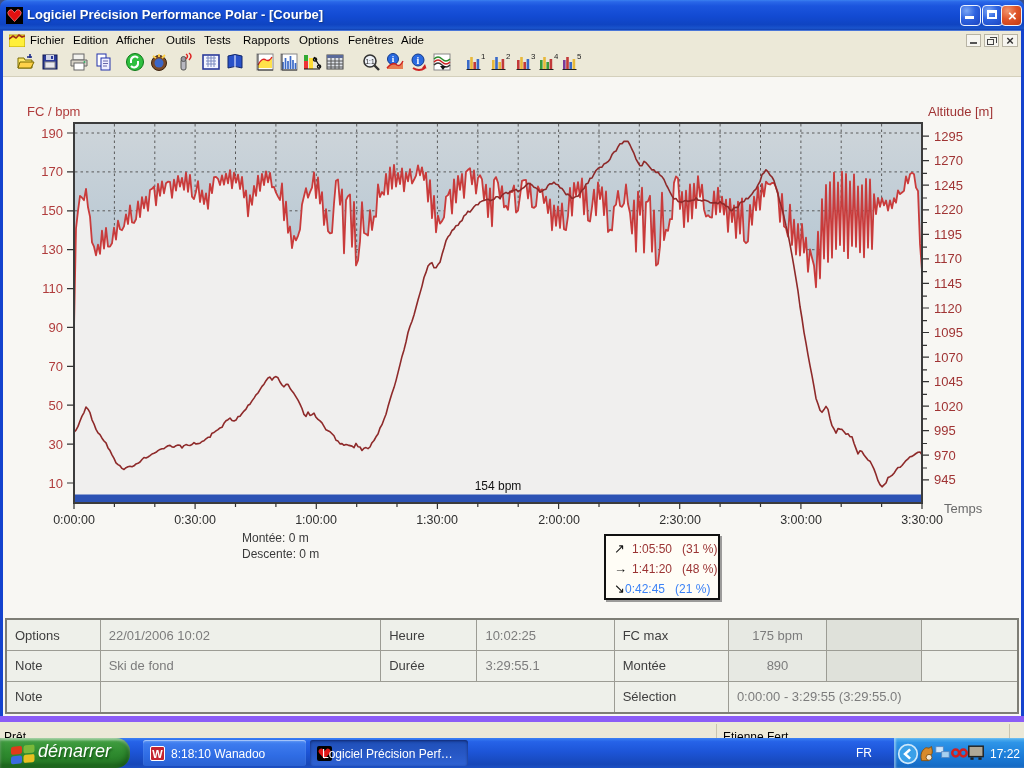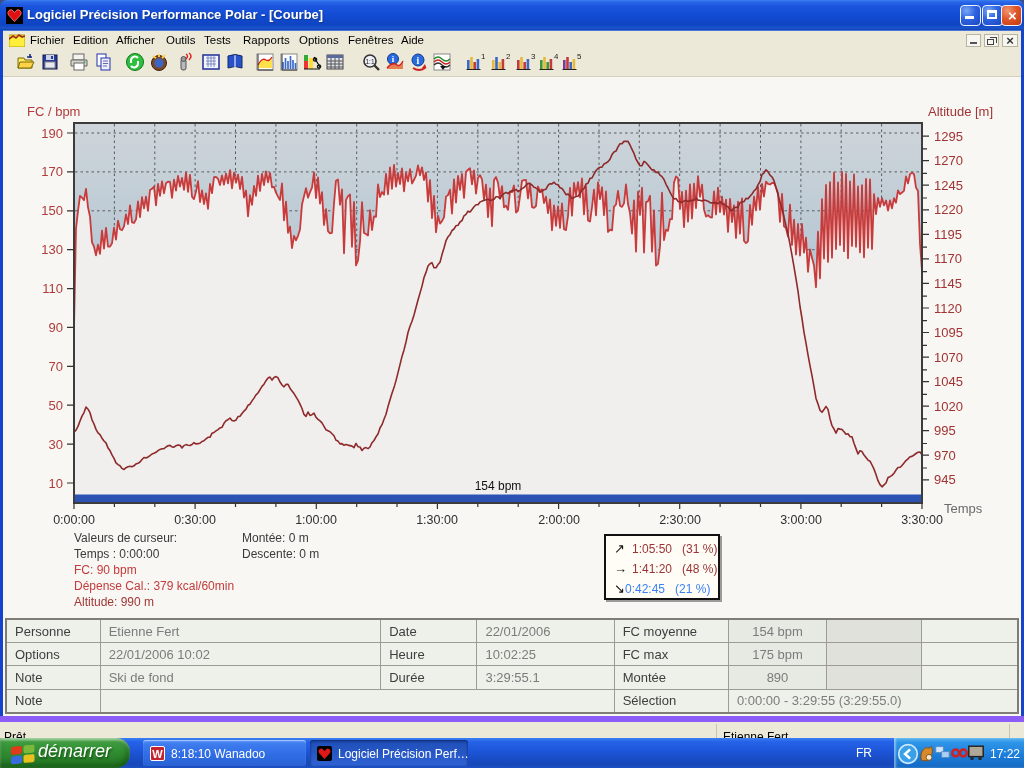--- a/index.html
+++ b/index.html
@@ -275,22 +275,20 @@
       <text x="934" y="484.3" class="axr">945</text>
       <text x="74" y="524" text-anchor="middle" class="axt">0:00:00</text>
       <text x="195" y="524" text-anchor="middle" class="axt">0:30:00</text>
       <text x="316" y="524" text-anchor="middle" class="axt">1:00:00</text>
       <text x="437" y="524" text-anchor="middle" class="axt">1:30:00</text>
       <text x="559" y="524" text-anchor="middle" class="axt">2:00:00</text>
       <text x="680" y="524" text-anchor="middle" class="axt">2:30:00</text>
       <text x="801" y="524" text-anchor="middle" class="axt">3:00:00</text>
       <text x="922" y="524" text-anchor="middle" class="axt">3:30:00</text>
 </svg>
-<div style="position:absolute;left:74px;top:530px;font-size:12px;color:#3a3a3a;line-height:16px">
-Valeurs de curseur:<br>Temps : 0:00:00<br><span style="color:#c33b3b">FC: 90 bpm</span><br><span style="color:#c33b3b">Dépense Cal.: 379 kcal/60min</span><br><span style="color:#a03636">Altitude: 990 m</span></div>
 <div style="position:absolute;left:242px;top:530px;font-size:12px;color:#3a3a3a;line-height:16px">Montée: 0 m<br>Descente: 0 m</div>
 <div style="position:absolute;left:604px;top:534px;width:116px;height:66px;background:#fffdf6;border:2px solid #111;box-shadow:2px 2px 0 rgba(80,80,80,.55);font-size:12px">
 <div style="position:absolute;left:8px;top:5px;color:#111;font-size:13px">↗</div>
       <div style="position:absolute;left:26px;top:6px;color:#9a3434">1:05:50&nbsp;&nbsp;&nbsp;(31 %)</div>
 <div style="position:absolute;left:8px;top:25px;color:#111;font-size:13px">→</div>
       <div style="position:absolute;left:26px;top:26px;color:#9a3434">1:41:20&nbsp;&nbsp;&nbsp;(48 %)</div>
 <div style="position:absolute;left:8px;top:45px;color:#111;font-size:13px">↘</div>
       <div style="position:absolute;left:19px;top:46px;color:#3b82f6">0:42:45&nbsp;&nbsp;&nbsp;(21 %)</div>
 </div>
 <div id="tblwrap">
@@ -299,30 +297,20 @@
           <col style="width:94px">
           <col style="width:280px">
           <col style="width:96px">
           <col style="width:137px">
           <col style="width:114px">
           <col style="width:98px">
           <col style="width:95px">
           <col style="width:96px">
         </colgroup>
 <tbody>
-          <tr>
-            <td class="lab">Personne</td>
-            <td>Etienne Fert</td>
-            <td class="lab">Date</td>
-            <td>22/01/2006</td>
-            <td class="lab">FC moyenne</td>
-            <td class="v3">154 bpm</td>
-            <td class="g"></td>
-            <td></td>
-          </tr>
 <tr>
             <td class="lab">Options</td>
             <td>22/01/2006 10:02</td>
             <td class="lab">Heure</td>
             <td>10:02:25</td>
             <td class="lab">FC max</td>
             <td class="v3">175 bpm</td>
             <td class="g"></td>
             <td></td>
           </tr>
@@ -364,21 +352,21 @@
         <span class="txt">démarrer</span>
       </div>
 <div id="tk1" class="tkb">
         <span style="position:absolute;left:7px;top:6px;width:15px;height:15px;background:#c42430;border:1px solid #fff;border-radius:2px;color:#fff;font-weight:bold;font-size:11px;text-align:center;line-height:15px">W</span>
         <span style="position:absolute;left:28px;top:7px">8:18:10 Wanadoo</span>
       </div>
 <div id="tk2" class="tkb">
         <span style="position:absolute;left:7px;top:6px;width:15px;height:15px;background:#000;border-radius:2px"><svg width="15" height="15" viewBox="0 0 15 15">
             <path d="M7.5 13 L2 7 Q0.5 5 2.5 3.2 Q4.5 1.6 6 3.4 L7.5 5 L9 3.4 Q10.5 1.6 12.5 3.2 Q14.5 5 13 7 Z" fill="#e01818"></path>
           </svg></span>
-        <span style="position:absolute;left:28px;top:7px">Logiciel Précision Perf…</span>
+        <span style="position:absolute;left:12px;top:7px">Logiciel Précision Perf…</span>
       </div>
 <span style="position:absolute;left:856px;top:8px;color:#fff;font-size:12px">FR</span>
 <div id="tray">
  <svg style="position:absolute;left:3px;top:5px" width="22" height="22" viewBox="0 0 26 26">
           <circle cx="13" cy="13" r="11" fill="#3aa0e8" stroke="#cfe8fa" stroke-width="2"></circle>
           <path d="M15.5 7.5 L9.5 13 L15.5 18.5" stroke="#fff" stroke-width="3" fill="none"></path>
         </svg>
  <svg style="position:absolute;left:25px;top:7px" width="15" height="18" viewBox="0 0 18 20">
           <path d="M3 18 Q1 10 5 5 Q8 1 12 3 L15 1 L16 6 Q17 10 13 12 L12 18 Z" fill="#d88a2a" stroke="#7a4a10"></path>
           <circle cx="12" cy="14" r="3.5" fill="#f6e8d0" stroke="#7a4a10"></circle>

